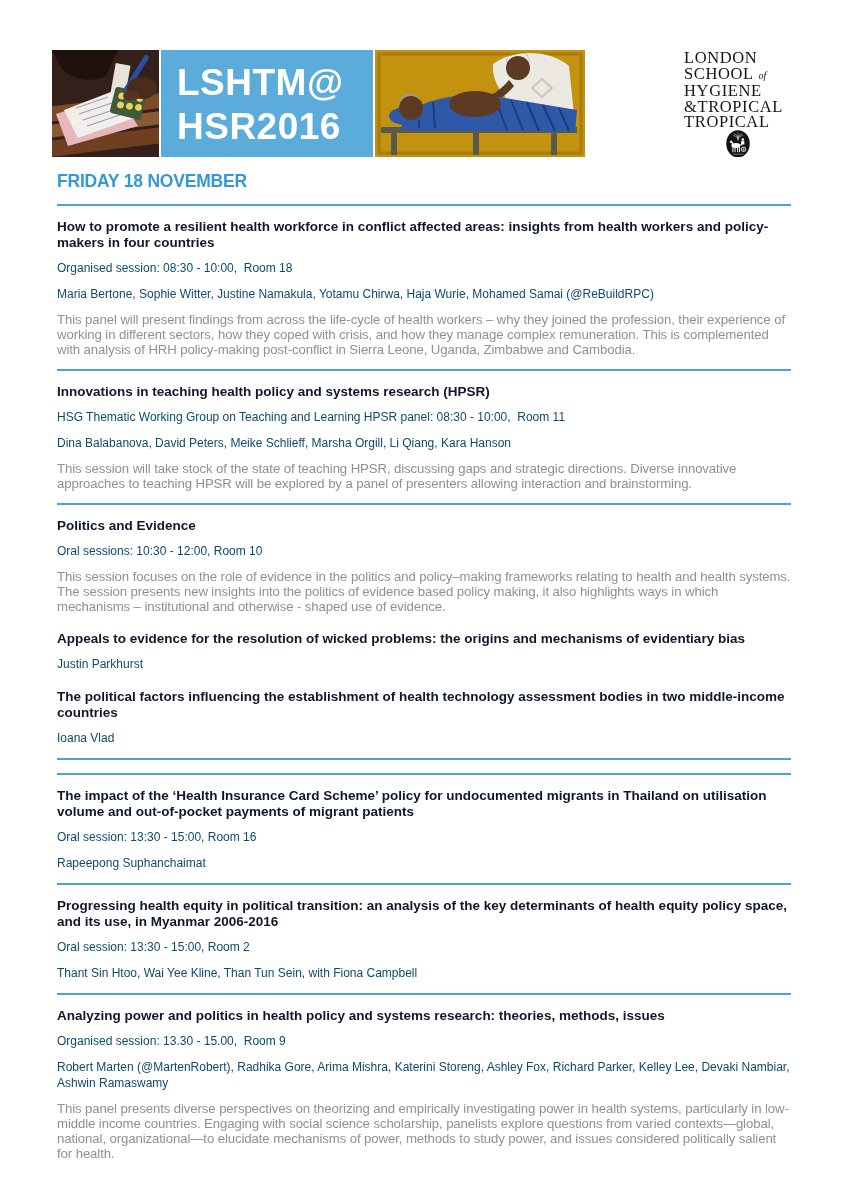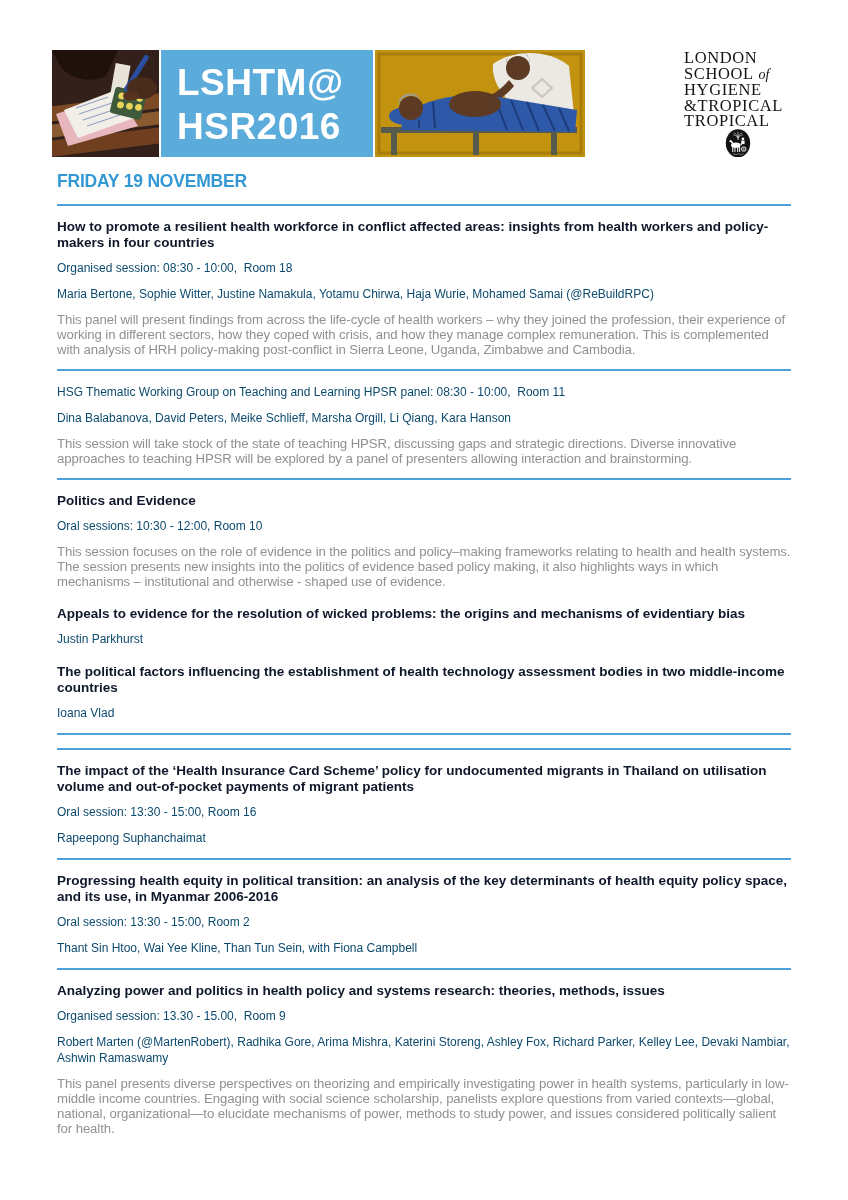--- a/index.html
+++ b/index.html
@@ -40,21 +40,21 @@
   }
   .logo-text {
     font-family: "Liberation Serif", serif;
     font-size: 16.5px;
     line-height: 15.5px;
     letter-spacing: 0.6px;
     color: #141414;
     margin-right: 8px;
     white-space: nowrap;
   }
-  .logo-text .of { font-style: italic; text-transform: none; font-size: 14px; letter-spacing: 0; }
+  .logo-text .of { font-style: italic; text-transform: none; font-size: 10px; letter-spacing: 0; }
   
   .content { padding: 0 57px; }
   .date-heading {
     color: #3398d3;
     font-size: 17.5px;
     font-weight: bold;
     letter-spacing: -0.2px;
     margin: 14px 0 7px 0;
   }
   .divider {
@@ -205,32 +205,33 @@
           <line x1="59.5" y1="73" x2="72.5" y2="73"></line>
         </g>
 
         <path d="M26 92 q4 -3.5 8 0 t8 0 t8 0 t8 0 t8 0" stroke="#ffffff" stroke-width="1.6" fill="none"></path>
       </svg>
     </div>
   </div>
 
   <div class="content">
 
-    <h1 class="date-heading">FRIDAY 19 NOVEMBER</h1>
+    <h1 class="date-heading">FRIDAY 18 NOVEMBER</h1>
     <hr class="divider">
 
     <section>
       <h2 class="entry-title">How to promote a resilient health workforce in conflict affected areas: insights from health workers and policy-makers in four countries</h2>
       <p class="entry-meta">Organised session: 08:30 - 10:00,  Room 18</p>
       <p class="entry-meta">Maria Bertone, Sophie Witter, Justine Namakula, Yotamu Chirwa, Haja Wurie, Mohamed Samai (@ReBuildRPC)</p>
       <p class="entry-desc">This panel will present findings from across the life-cycle of health workers – why they joined the profession, their experience of working in different sectors, how they coped with crisis, and how they manage complex remuneration. This is complemented with analysis of HRH policy-making post-conflict in Sierra Leone, Uganda, Zimbabwe and Cambodia.</p>
     </section>
     <hr class="divider">
 
     <section>
+      <h2 class="entry-title">Innovations in teaching health policy and systems research (HPSR)</h2>
       <p class="entry-meta">HSG Thematic Working Group on Teaching and Learning HPSR panel: 08:30 - 10:00,  Room 11</p>
       <p class="entry-meta">Dina Balabanova, David Peters, Meike Schlieff, Marsha Orgill, Li Qiang, Kara Hanson</p>
       <p class="entry-desc">This session will take stock of the state of teaching HPSR, discussing gaps and strategic directions. Diverse innovative approaches to teaching HPSR will be explored by a panel of presenters allowing interaction and brainstorming.</p>
     </section>
     <hr class="divider">
 
     <section>
       <h2 class="entry-title">Politics and Evidence</h2>
       <p class="entry-meta">Oral sessions: 10:30 - 12:00, Room 10</p>
       <p class="entry-desc">This session focuses on the role of evidence in the politics and policy–making frameworks relating to health and health systems. The session presents new insights into the politics of evidence based policy making, it also highlights ways in which mechanisms – institutional and otherwise - shaped use of evidence.</p>

